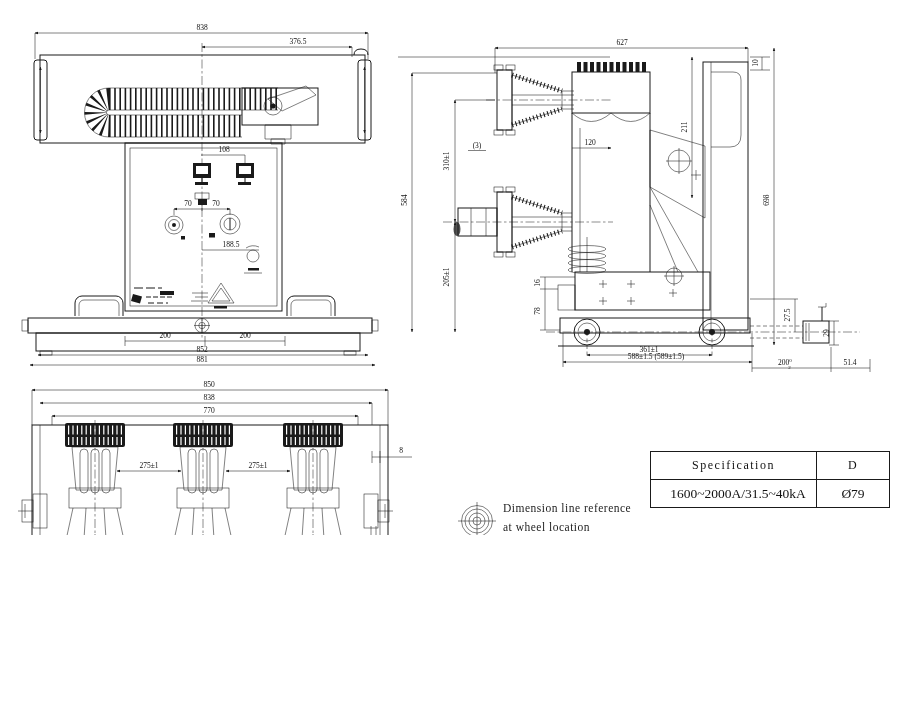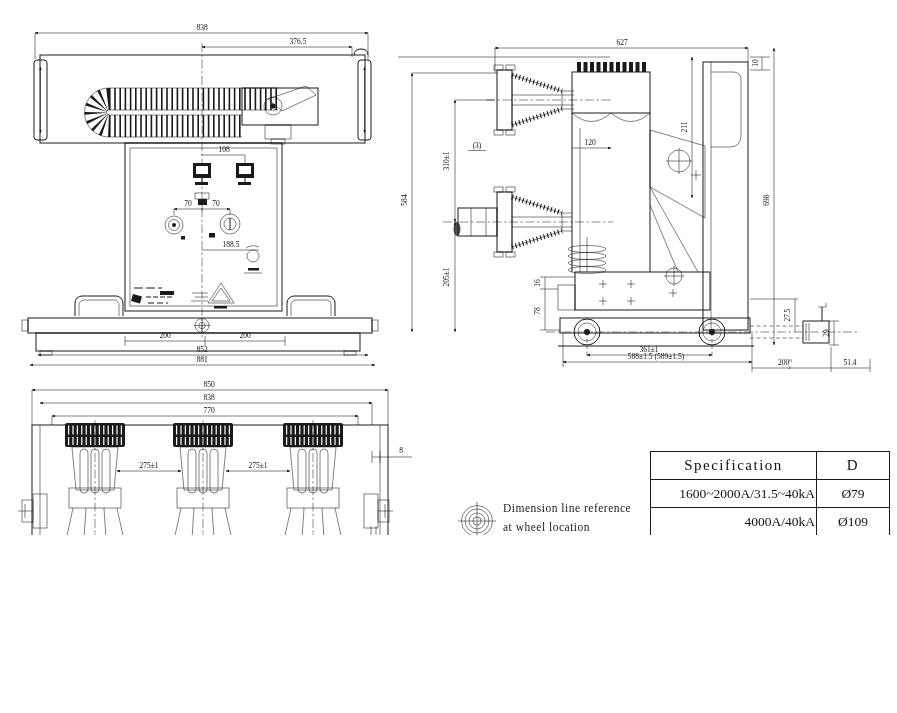--- a/index.html
+++ b/index.html
@@ -15,22 +15,22 @@
   .ribw{stroke:#ffffff;fill:none;}
   .hat{stroke:#1a1a1a;fill:none;stroke-width:5;stroke-dasharray:1.1 2.6;}
   .fl{fill:#1a1a1a;stroke:none;}
   text.d{font-family:"Liberation Serif",serif;font-size:7.5px;fill:#111;}
   text.dd{font-family:"Liberation Serif",serif;font-size:6.5px;fill:#111;}
   text.note{font-family:"Liberation Serif",serif;font-size:11.5px;fill:#222;letter-spacing:.5px;}
   #spec-table{position:absolute;left:650px;top:451px;width:240px;border-collapse:collapse;
               font-family:"Liberation Serif",serif;color:#111;}
   #spec-table th,#spec-table td{border:1.4px solid #1a1a1a;height:25px;font-weight:normal;
               font-size:13.5px;white-space:nowrap;}
-  #spec-table th{font-size:15px;letter-spacing:1.5px;}
-  #spec-table td.spec{padding-left:10px;text-align:right;}
+  #spec-table th{font-size:12px;letter-spacing:1.5px;}
+  #spec-table td.spec{padding-left:10px;text-align:center;}
   #spec-table td.dval,#spec-table th.dcol{text-align:center;width:70px;}
 </style>
 </head>
 <body>
 
 <div id="canvas">
 
   <svg style="left:10px;top:3px" width="402" height="374" viewBox="0 0 402 374">
     <defs>
       <marker id="aF" viewBox="0 0 10 10" refX="9" refY="5" markerWidth="7" markerHeight="7" orient="auto-start-reverse">
@@ -501,20 +501,16 @@
       <tr>
         <th>Specification</th>
         <th class="dcol">D</th>
       </tr>
     </thead>
     <tbody>
       <tr>
         <td class="spec">1600~2000A/31.5~40kA</td>
         <td class="dval">Ø79</td>
       </tr>
-      <tr>
-        <td class="spec">4000A/40kA</td>
-        <td class="dval">Ø109</td>
-      </tr>
     </tbody>
   </table>
 
 </div>
 
 </body></html>

